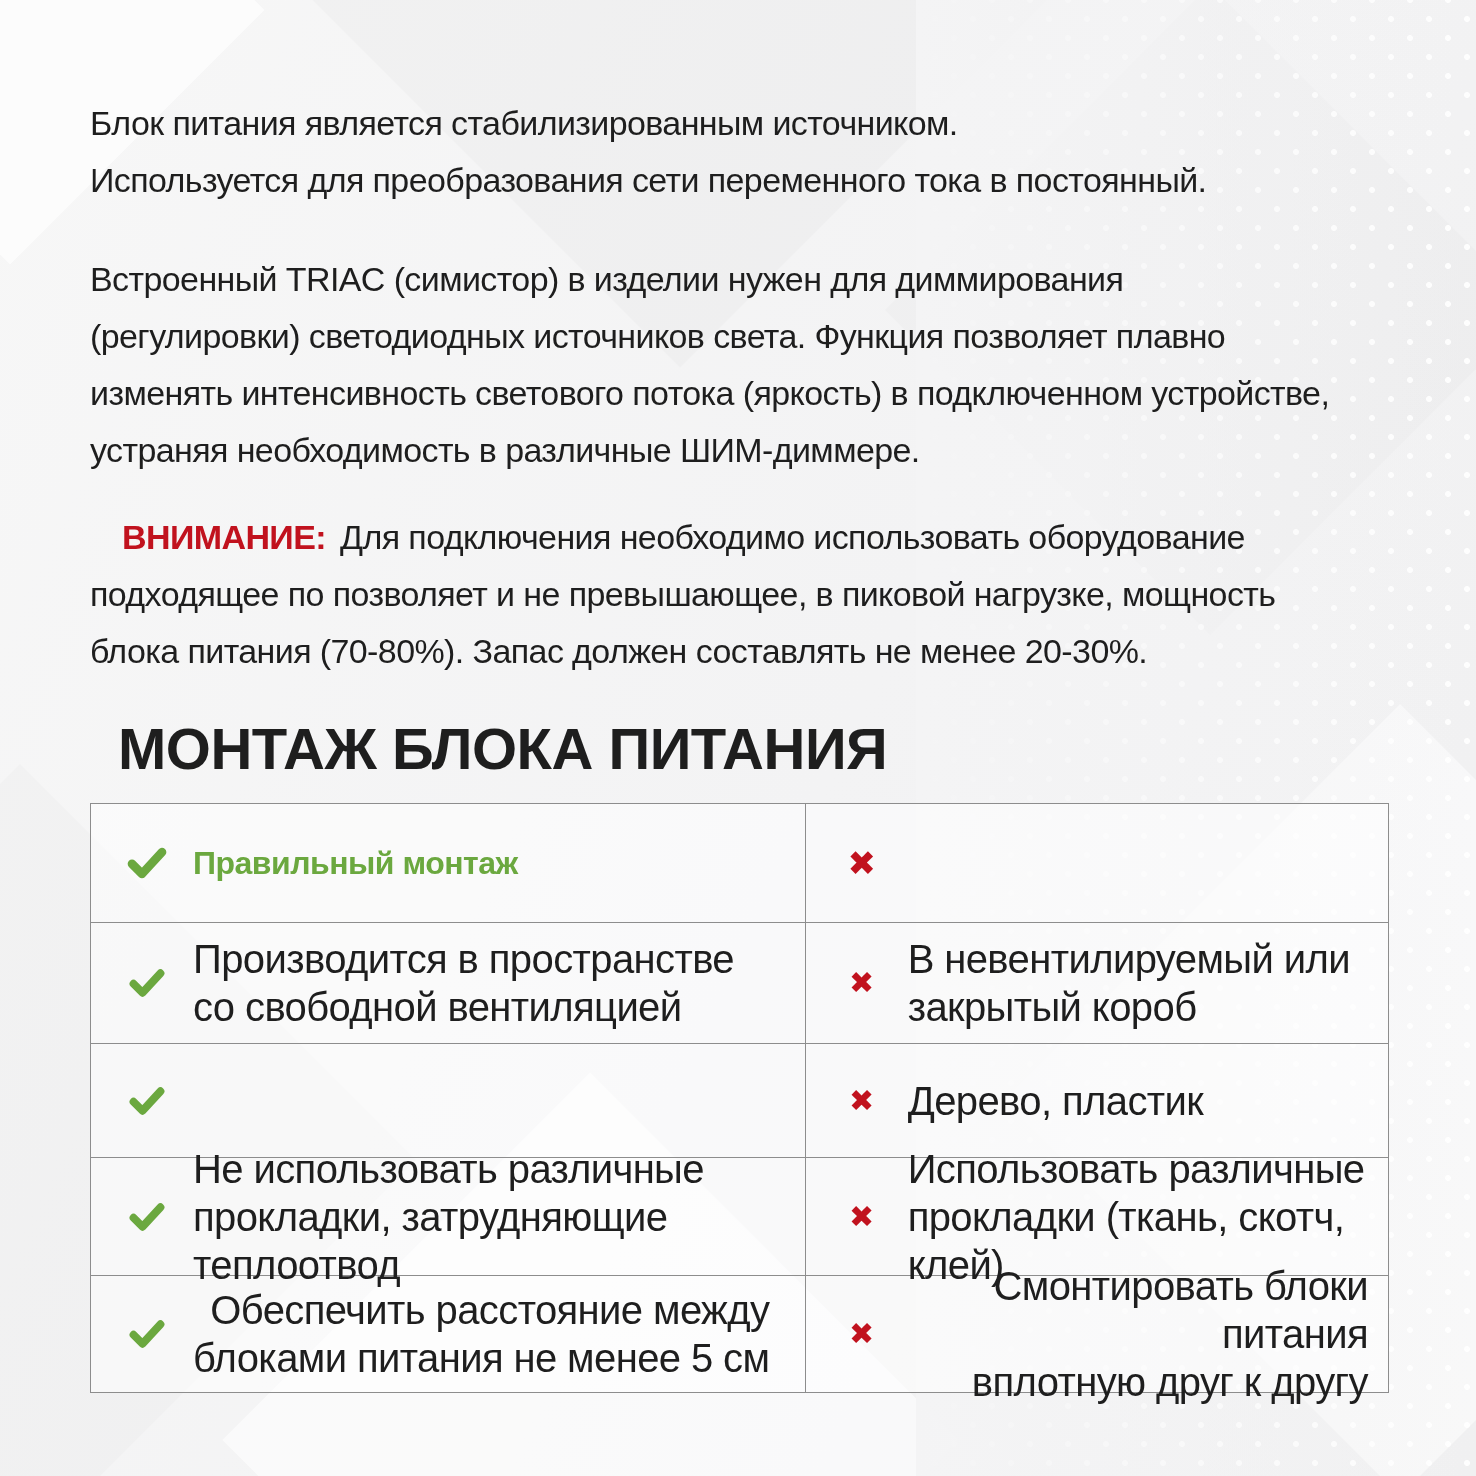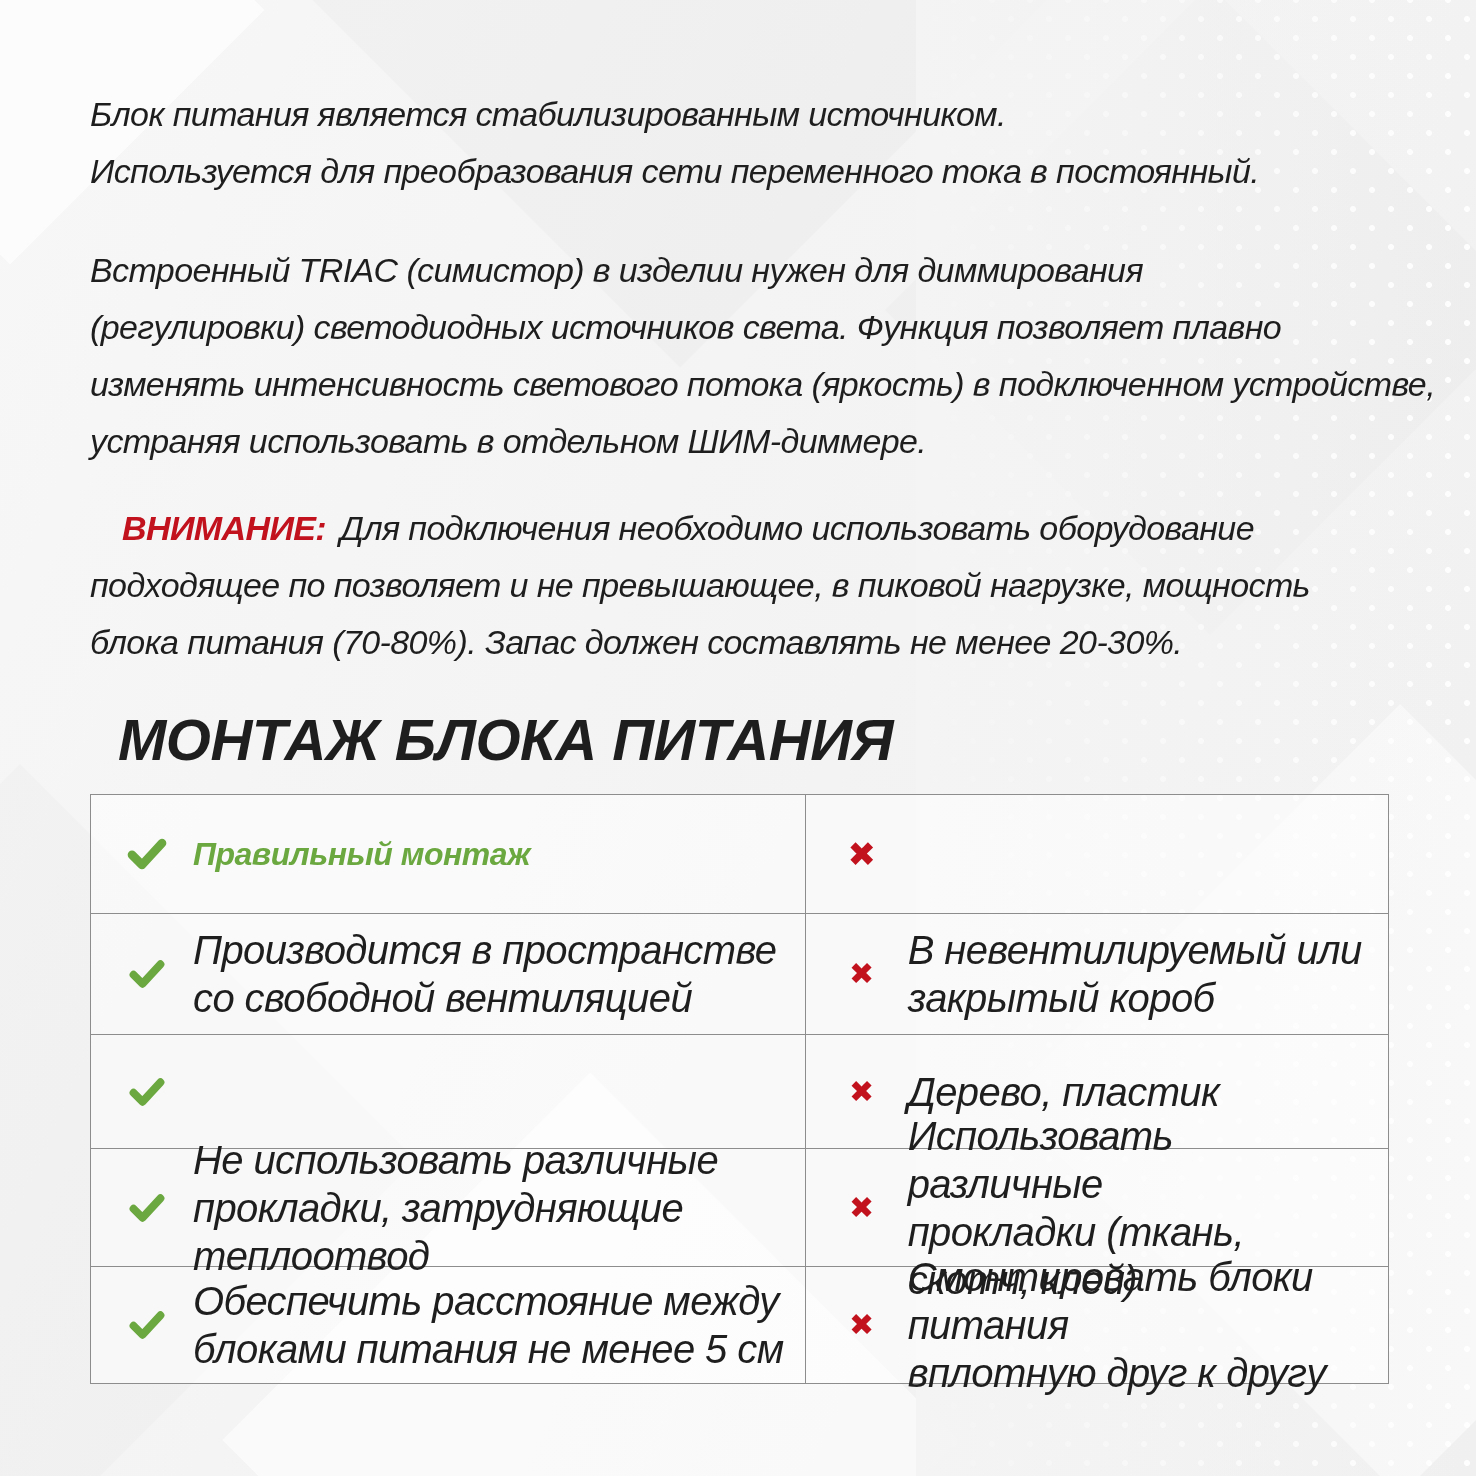--- a/index.html
+++ b/index.html
@@ -34,21 +34,21 @@
       radial-gradient(circle, rgba(255,255,255,0.95) 2.6px, rgba(255,255,255,0) 3.4px);
     background-size: 38px 38px, 38px 38px;
     background-position: 0 0, 19px 19px;
   }
   .dots-fade {
     position: absolute; top: 0; right: 0; width: 560px; height: 1476px;
     background: linear-gradient(90deg, #f4f4f5 0%, rgba(244,244,245,0.6) 40%, rgba(244,244,245,0) 100%);
   }
   
   .content {
-    position: absolute; left: 90px; top: 0; width: 1300px; font-style: italic;
+    position: absolute; left: 90px; top: 9px; width: 1300px;
   }
   .para { font-size: 34px; line-height: 57px; letter-spacing: -0.6px; }
   .para .line { white-space: nowrap; }
   .p-intro  { margin-top: 86px; }
   .p-triac  { margin-top: 42px; }
   .p-warn   { margin-top: 30px; }
   .warn-label {
     color: var(--warn-red, #c1121e);
     font-weight: 700;
     margin-right: 14px;
@@ -76,21 +76,21 @@
     display: flex; align-items: center;
     box-sizing: border-box;
     padding: 10px 20px 10px 36px;
   }
   .cell-left  { width: 55.1%; border-right: 1.5px solid #8d8d8d; }
   .cell-right { width: 44.9%; }
   .row-header { height: 118px; }
   .row-h0 { height: 120px; }
   .row-h1 { height: 113px; }
   .row-h2 { height: 117px; }
-  .row-h3 { height: 116px; }
+  .row-h3 { height: 116px; text-align: right; }
   .icon-box {
     flex: 0 0 40px; width: 40px;
     display: flex; align-items: center; justify-content: center;
     margin-right: 26px;
   }
   .cross {
     font-family: "DejaVu Sans", sans-serif;
     font-weight: 700;
     color: var(--bad-red, #c1121e);
     font-size: 30px; line-height: 1;
@@ -125,21 +125,21 @@
 
     <div class="para p-intro">
       <div class="line">Блок питания является стабилизированным источником.</div>
       <div class="line">Используется для преобразования сети переменного тока в постоянный.</div>
     </div>
 
     <div class="para p-triac">
       <div class="line">Встроенный TRIAC (симистор) в изделии нужен для диммирования</div>
       <div class="line">(регулировки) светодиодных источников света. Функция позволяет плавно</div>
       <div class="line">изменять интенсивность светового потока (яркость) в подключенном устройстве,</div>
-      <div class="line">устраняя использовать в отдельном ШИМ-диммере.</div>
+      <div class="line">устраняя необходимость в различные ШИМ-диммере.</div>
     </div>
 
     <div class="para p-warn">
       <div class="line">
         <span class="warn-label">ВНИМАНИЕ:</span><span>Для подключения необходимо использовать оборудование</span>
       </div>
       <div class="line">подходящее по позволяет и не превышающее, в пиковой нагрузке, мощность</div>
       <div class="line">блока питания (70-80%). Запас должен составлять не менее 20-30%.</div>
     </div>
 

